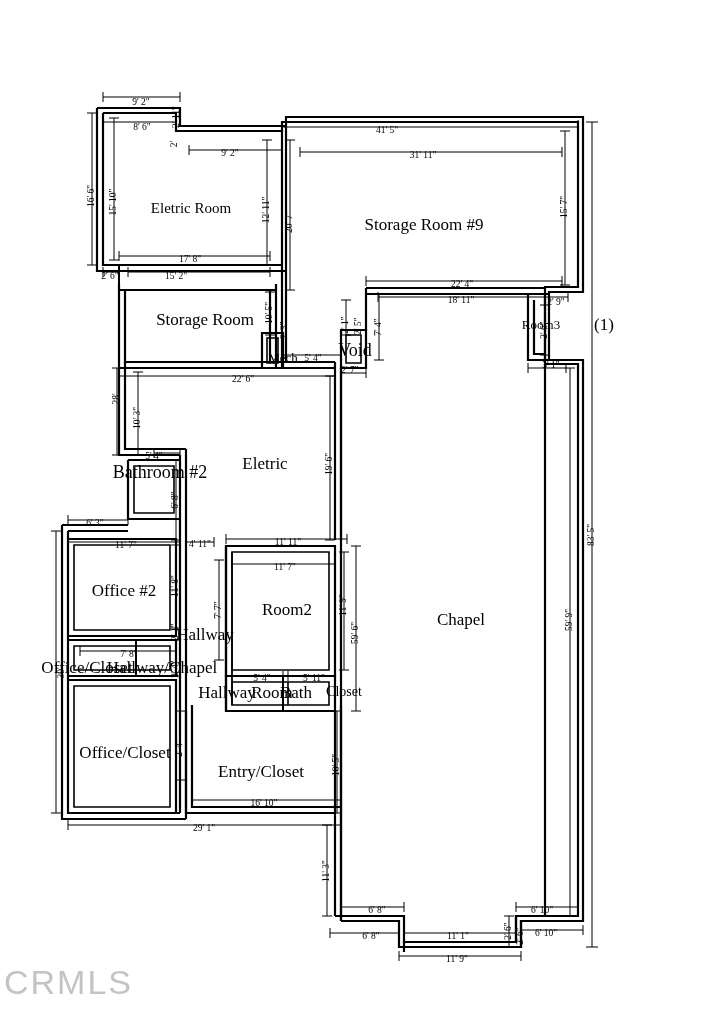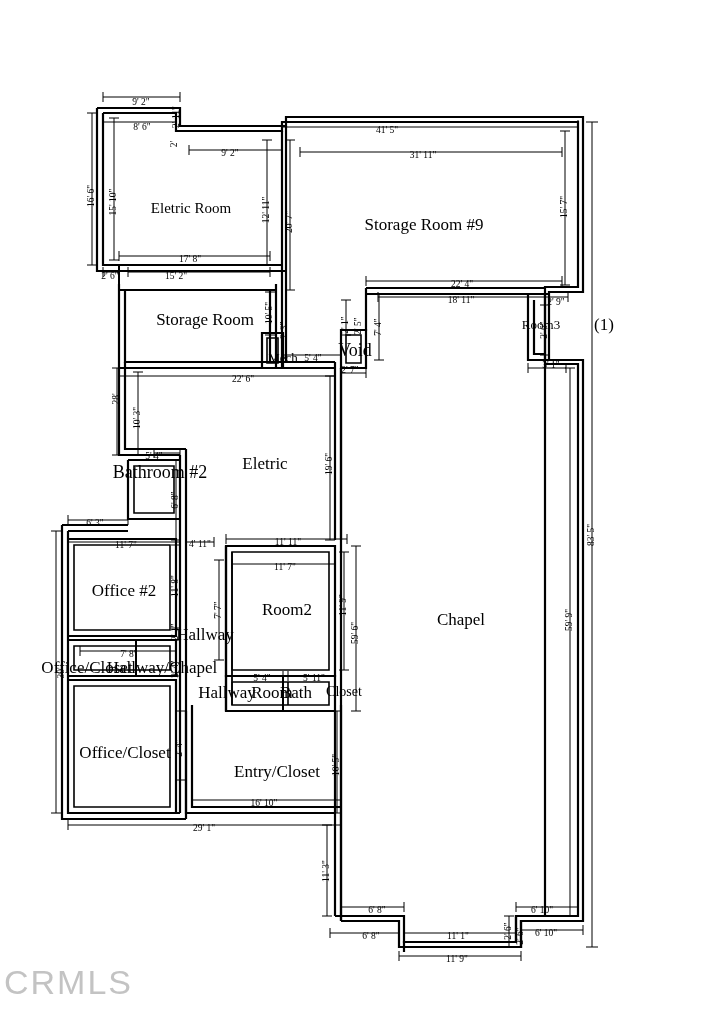--- a/index.html
+++ b/index.html
@@ -248,21 +248,21 @@
     <div class="room-label" style="left: 287px; top: 609px; font-size: 17px;">Room2</div>
     <div class="room-label" style="left: 461px; top: 619px; font-size: 17px;">Chapel</div>
     <div class="room-label" style="left: 205px; top: 634px; font-size: 17px;">Hallway</div>
     <div class="room-label" style="left: 87px; top: 667px; font-size: 17px;">Office/Closet</div>
     <div class="room-label" style="left: 162px; top: 667px; font-size: 17px;">Hallway/Chapel</div>
     <div class="room-label" style="left: 227px; top: 692px; font-size: 17px;">Hallway</div>
     <div class="room-label" style="left: 272px; top: 692px; font-size: 17px;">Room</div>
     <div class="room-label" style="left: 296px; top: 692px; font-size: 17px;">Bath</div>
     <div class="room-label" style="left: 344px; top: 692px; font-size: 14px;">Closet</div>
     <div class="room-label" style="left: 125px; top: 752px; font-size: 17px;">Office/Closet</div>
-    <div class="room-label" style="left: 261px; top: 771px; font-size: 17px; margin-left: 16px;">Entry/Closet</div>
+    <div class="room-label" style="left: 261px; top: 771px; font-size: 17px;">Entry/Closet</div>
     <div class="dim" style="left: 141px; top: 103px;">9' 2"</div>
     <div class="dim" style="left: 142px; top: 128px;">8' 6"</div>
     <div class="dim vert" style="left: 177px; top: 117px;">2' 11"</div>
     <div class="dim vert" style="left: 175px; top: 144px;">2'</div>
     <div class="dim" style="left: 230px; top: 154px;">9' 2"</div>
     <div class="dim" style="left: 387px; top: 131px;">41' 5"</div>
     <div class="dim" style="left: 423px; top: 156px;">31' 11"</div>
     <div class="dim vert" style="left: 92px; top: 196px;">16' 6"</div>
     <div class="dim vert" style="left: 114px; top: 202px;">15' 10"</div>
     <div class="dim vert" style="left: 267px; top: 210px;">12' 11"</div>

